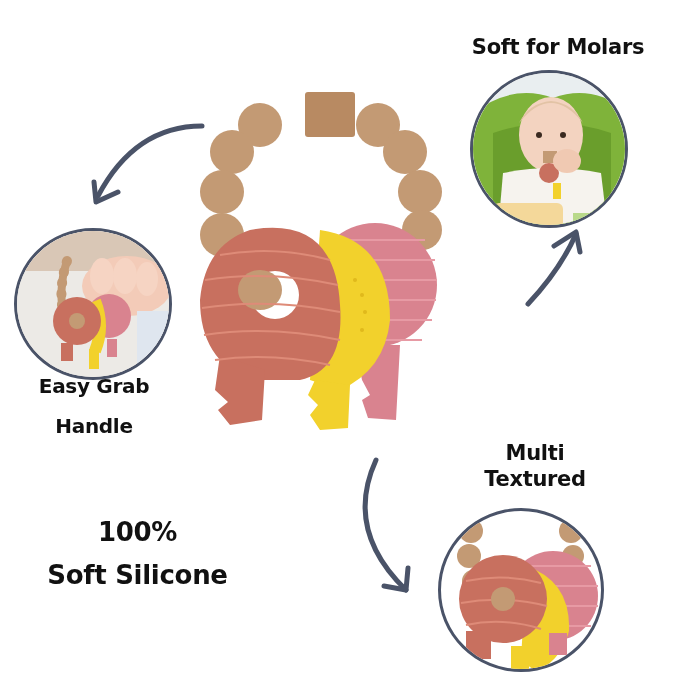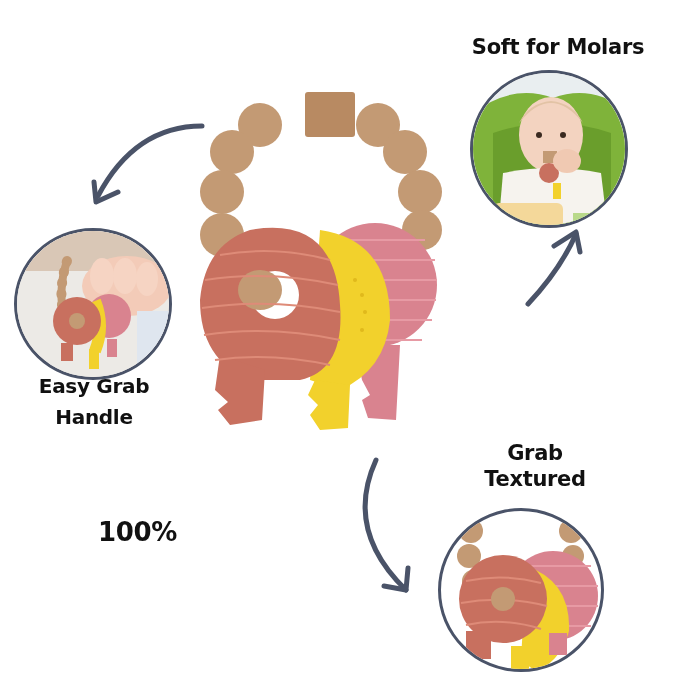--- a/index.html
+++ b/index.html
@@ -53,25 +53,26 @@
     <circle cx="60" cy="90" r="8" fill="#c39a74"></circle>
     <rect x="44" y="112" width="12" height="18" fill="#c8705f"></rect>
     <rect x="72" y="118" width="10" height="20" fill="#f2d12c"></rect>
     <rect x="90" y="108" width="10" height="18" fill="#d9838f"></rect>
     <rect x="120" y="80" width="38" height="72" fill="#dfe6ef"></rect>
   </svg>
 </div>
 
 <div class="label" style="left:8px; top:374px; width:172px; font-size:20px;">
   <div>Easy Grab</div>
-  <div style="margin-top:6px;">Handle</div>
+  <div style="margin-top:15px;">Handle</div>
 </div>
 
 <div class="label" style="left:10px; top:516px; width:255px; font-size:26px;">
   <div>100%</div>
+  <div style="margin-top:10px;">Soft Silicone</div>
 </div>
 
 <svg width="260" height="350" viewBox="0 0 260 350" style="left:190px; top:80px;">
 
   <g fill="#c39a74">
     <circle cx="70" cy="45" r="22"></circle>
     <circle cx="42" cy="72" r="22"></circle>
     <circle cx="32" cy="112" r="22"></circle>
     <circle cx="32" cy="155" r="22"></circle>
     <circle cx="45" cy="195" r="22"></circle>
@@ -121,21 +122,21 @@
     </g>
   </g>
 </svg>
 
 <svg width="100" height="100" style="left:510px; top:210px;">
   <path d="M18 94 Q50 60 66 24" fill="none" stroke="#4a5368" stroke-width="5" stroke-linecap="round"></path>
   <path d="M44 36 L66 22 L70 42" fill="none" stroke="#4a5368" stroke-width="5" stroke-linecap="round" stroke-linejoin="round"></path>
 </svg>
 
 <div class="label" style="left:440px; top:440px; width:190px; font-size:21px;">
-  <div>Grab</div>
+  <div>Multi</div>
   <div style="">Textured</div>
 </div>
 
 <svg width="80" height="150" style="left:350px; top:450px;">
   <path d="M26 10 Q-6 80 56 140" fill="none" stroke="#4a5368" stroke-width="5" stroke-linecap="round"></path>
   <path d="M58 118 L56 140 L34 136" fill="none" stroke="#4a5368" stroke-width="5" stroke-linecap="round" stroke-linejoin="round"></path>
 </svg>
 
 <div class="circle" style="left:438px; top:508px; width:166px; height:164px; background:#ffffff;">
   <svg width="166" height="164" viewBox="0 0 166 164">

